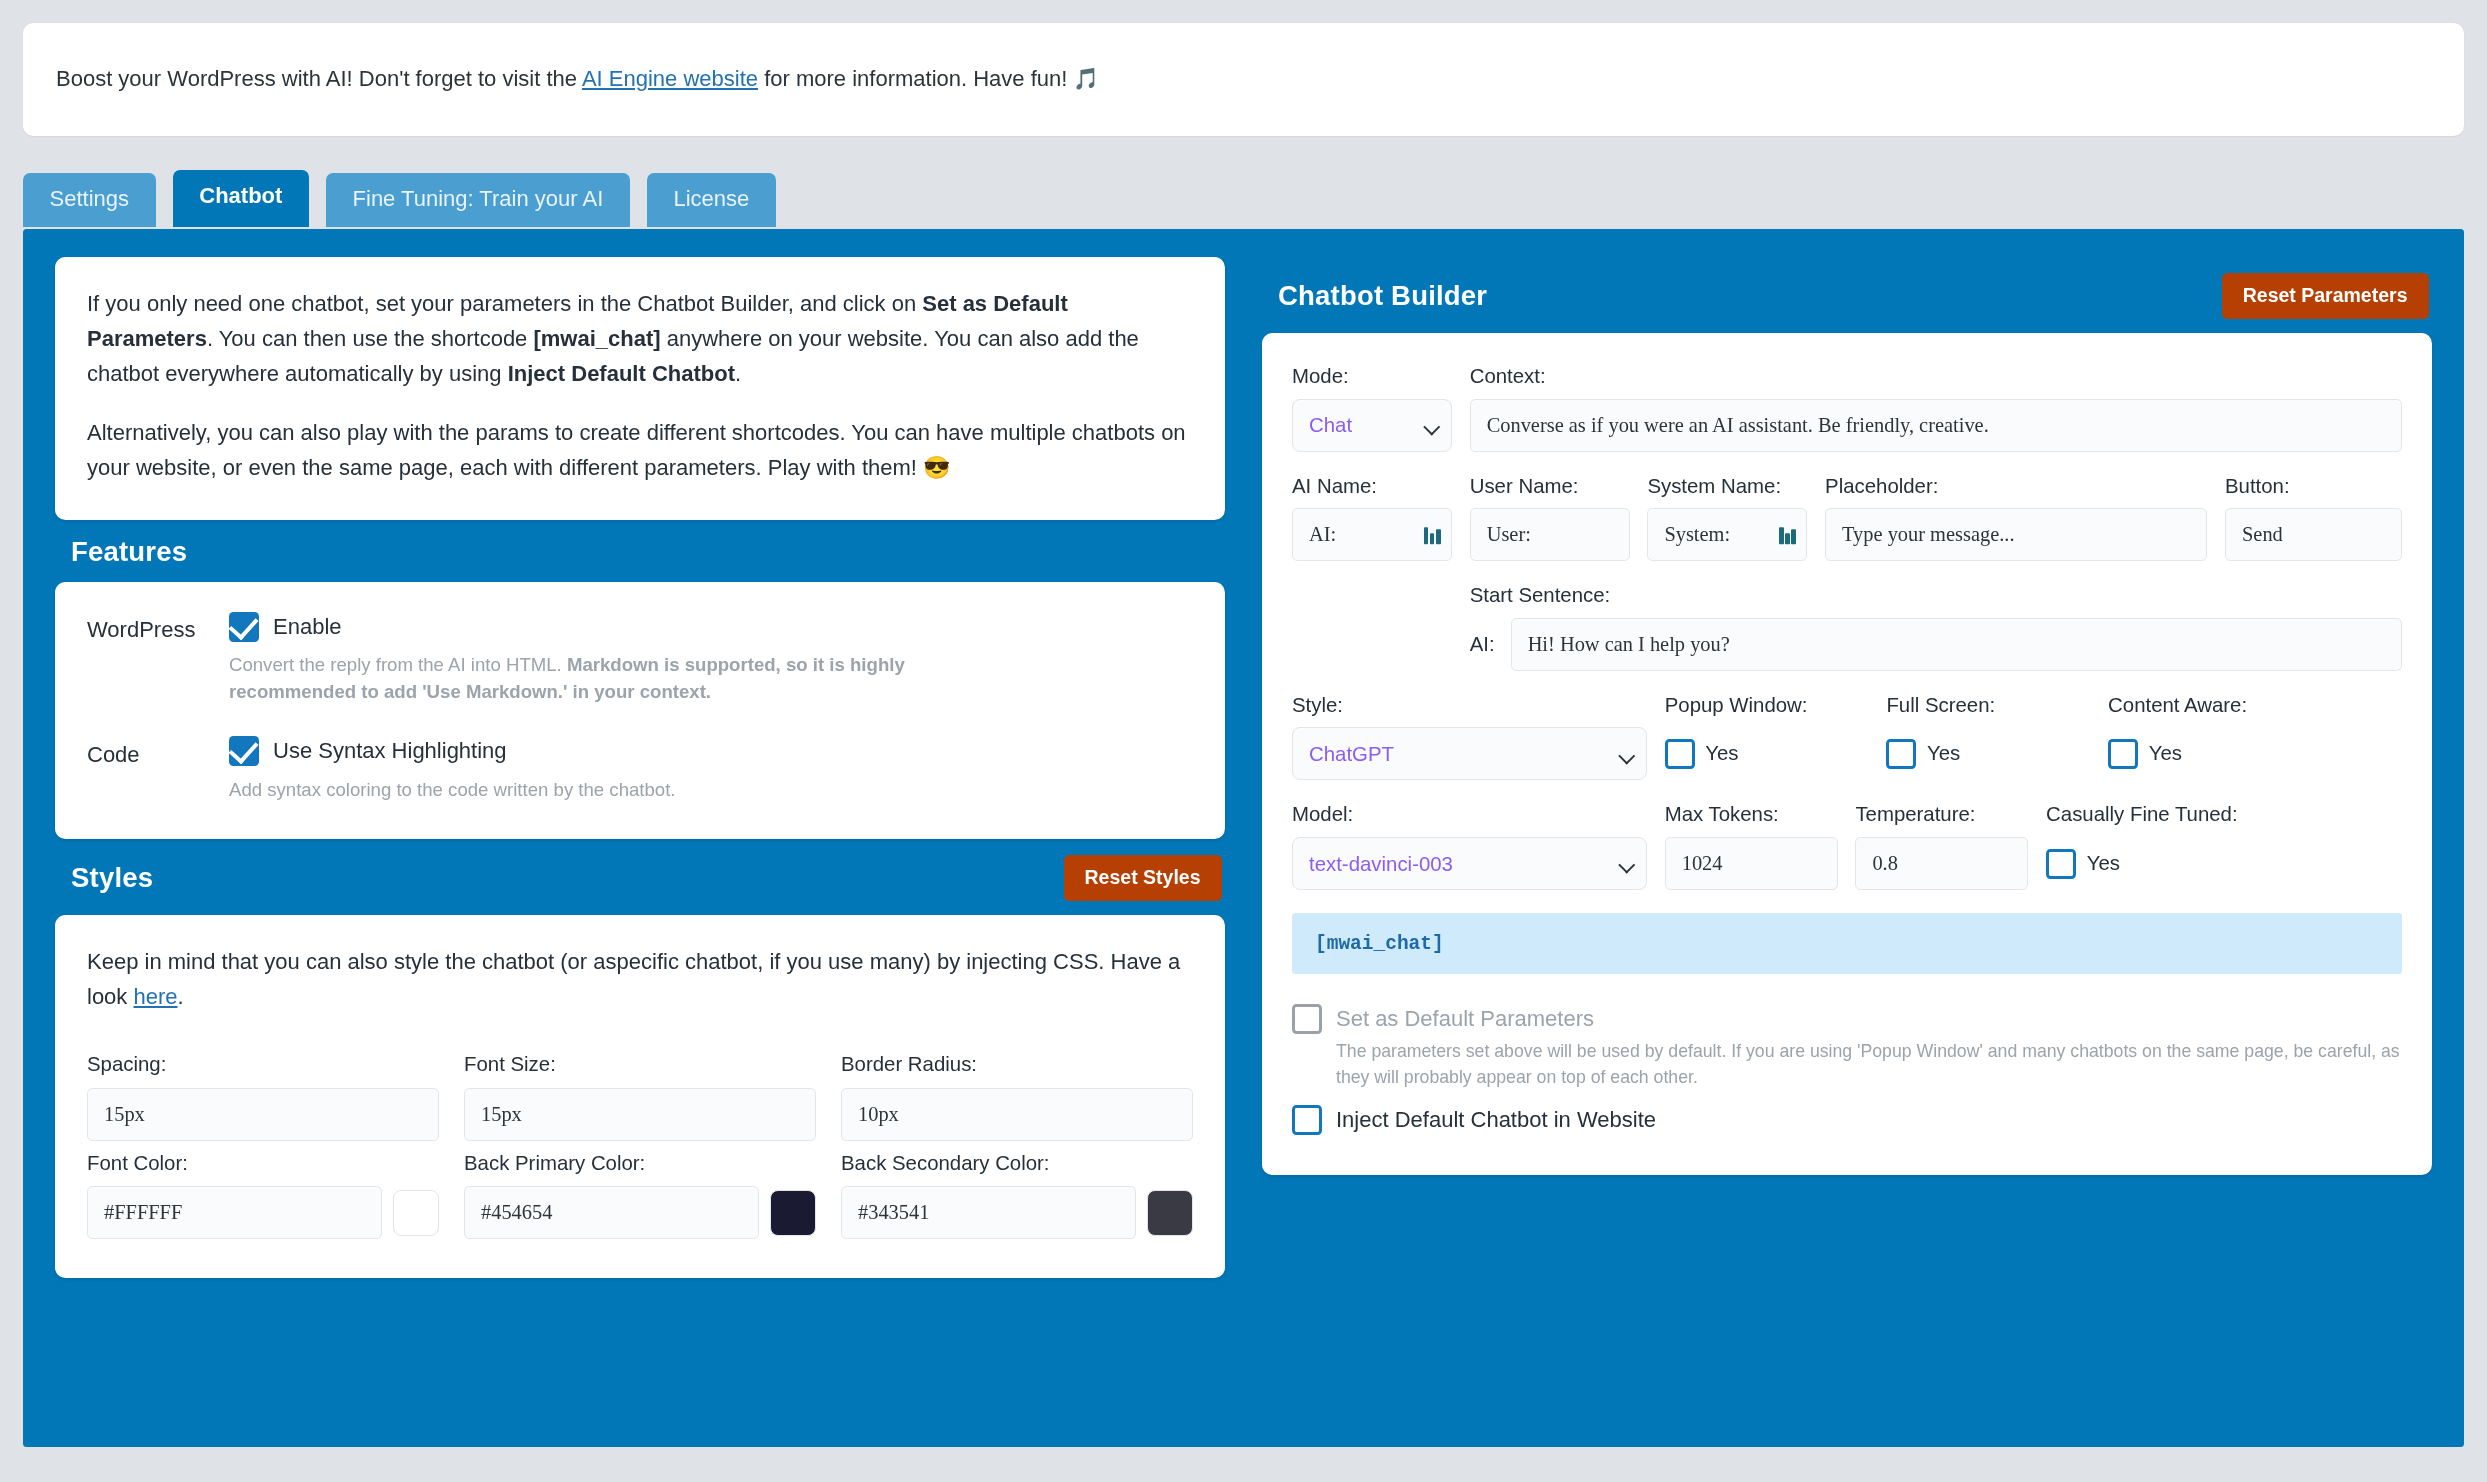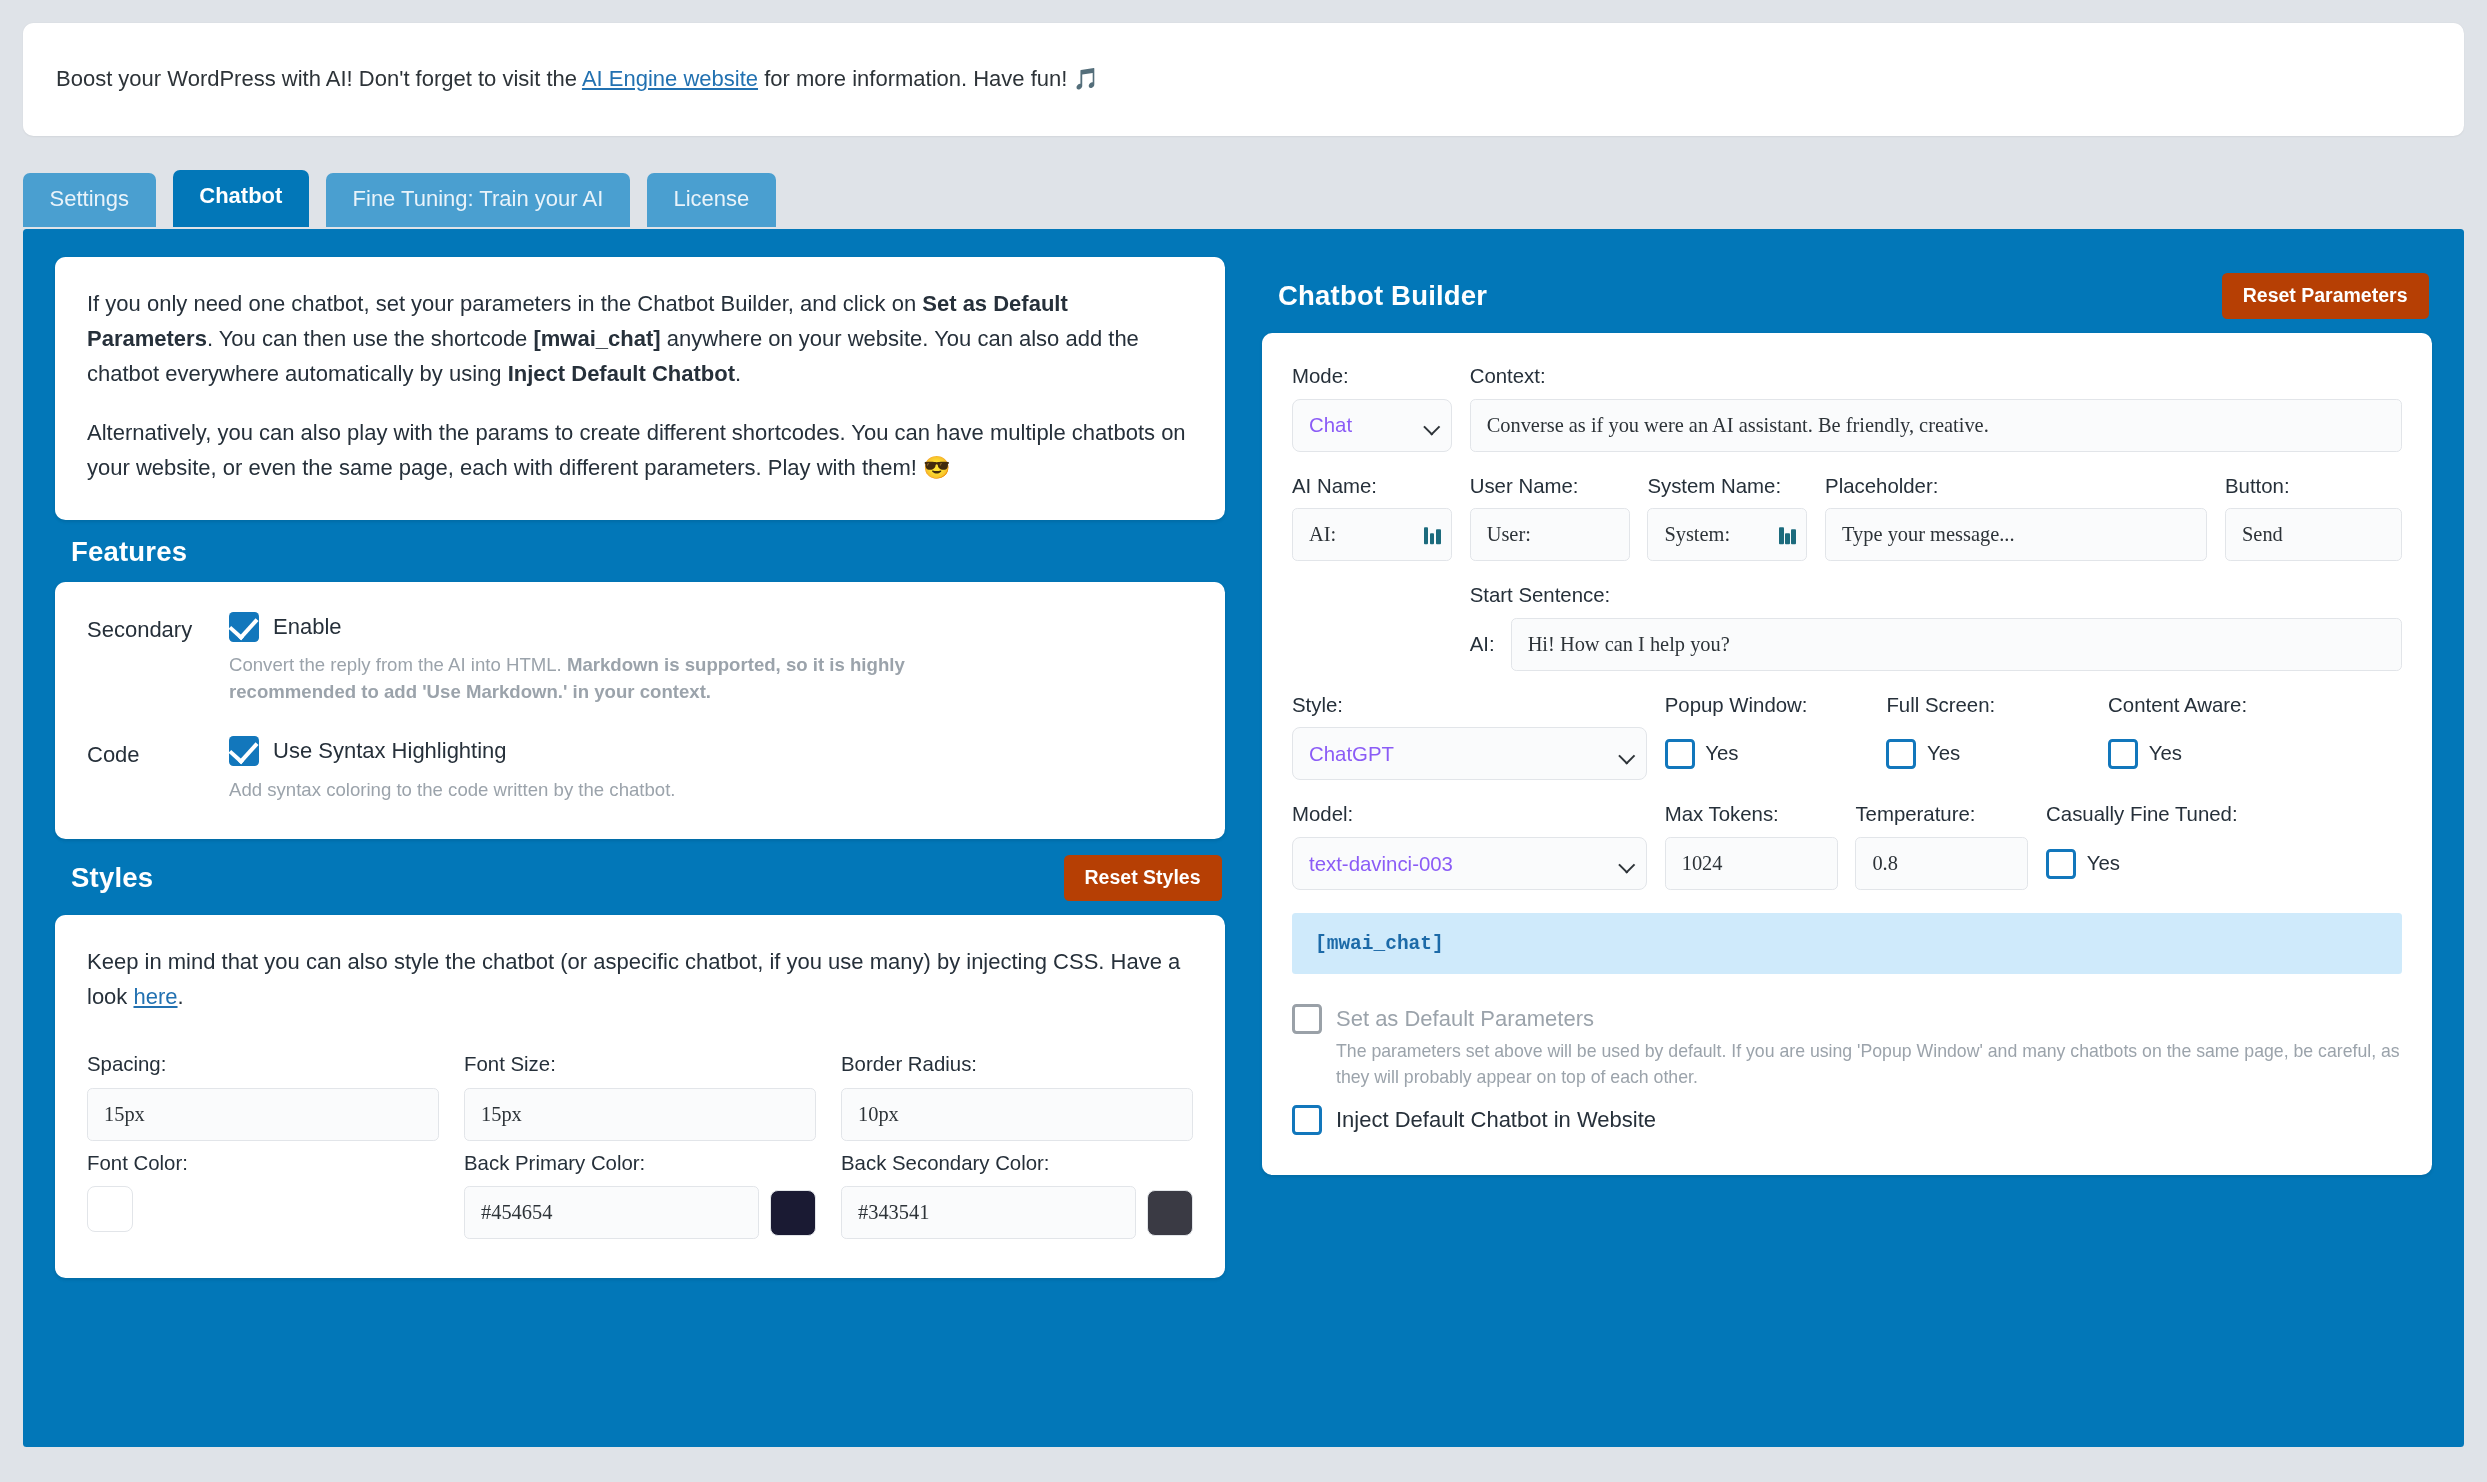--- a/index.html
+++ b/index.html
@@ -179,21 +179,21 @@
         <div class="card intro">
           <p><span>If you only need one chatbot, set your parameters in the Chatbot Builder, and click on </span><b>Set as Default Parameters</b><span>. You can then use the shortcode </span><b class="mono-b">[mwai_chat]</b><span> anywhere on your website. You can also add the chatbot everywhere automatically by using </span><b>Inject Default Chatbot</b><span>.</span></p>
           <p>Alternatively, you can also play with the params to create different shortcodes. You can have multiple chatbots on your website, or even the same page, each with different parameters. Play with them! 😎</p>
         </div>
 
         <div class="section-head">
           <div class="section-title">Features</div>
         </div>
         <div class="card feat-card">
           <div class="feat-row">
-            <div class="feat-label">Secondary</div>
+            <div class="feat-label">WordPress</div>
             <div class="feat-body">
               <div class="cb-line">
                 <span class="cb on"></span>
                 <span class="cb-label">Enable</span>
               </div>
               <div class="feat-desc"><span>Convert the reply from the AI into HTML. </span><b>Markdown is supported, so it is highly recommended to add 'Use Markdown.' in your context.</b></div>
             </div>
           </div>
           <div class="feat-row">
             <div class="feat-label">Code</div>
@@ -226,20 +226,21 @@
             <div class="fld">
               <span class="fld-label">Border Radius:</span>
               <input class="inp" value="10px" style="">
             </div>
           </div>
 
           <div class="grid3">
             <div class="fld">
               <span class="fld-label">Font Color:</span>
               <div class="color-row">
+                <input class="inp" value="#FFFFFF" style="">
                 <span class="swatch" id="sw-font" style="background: rgb(255, 255, 255);"></span>
               </div>
             </div>
             <div class="fld">
               <span class="fld-label">Back Primary Color:</span>
               <div class="color-row">
                 <input class="inp" value="#454654" style="">
                 <span class="swatch" id="sw-primary" style="background: rgb(26, 26, 51);"></span>
               </div>
             </div>

